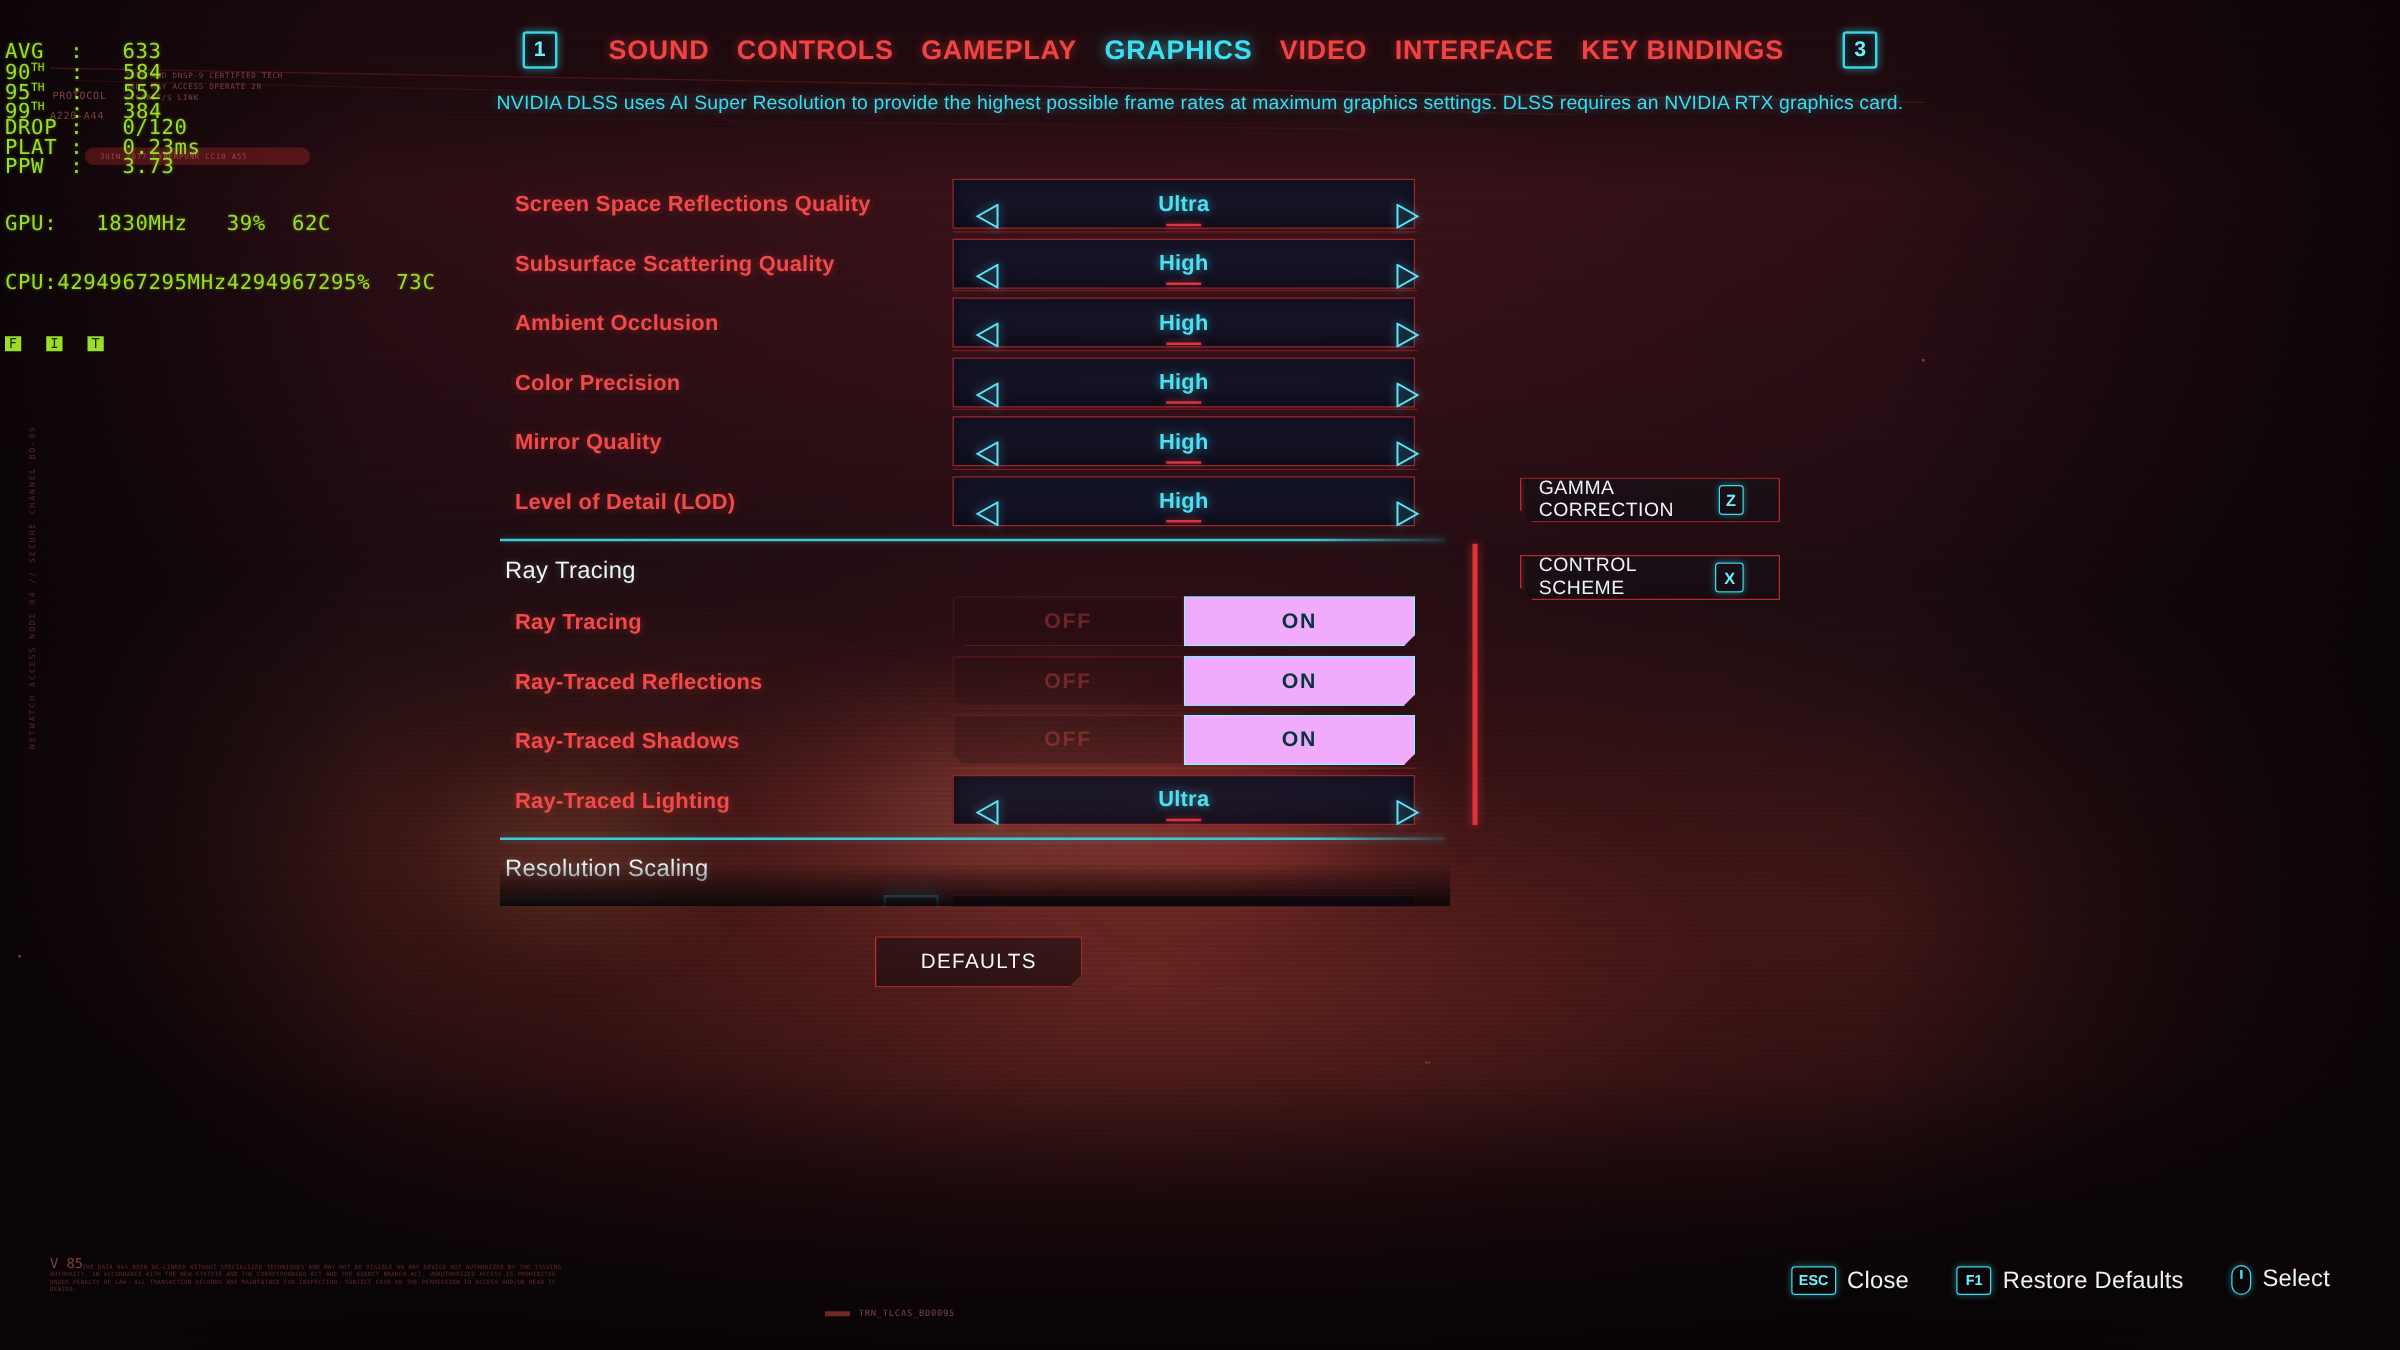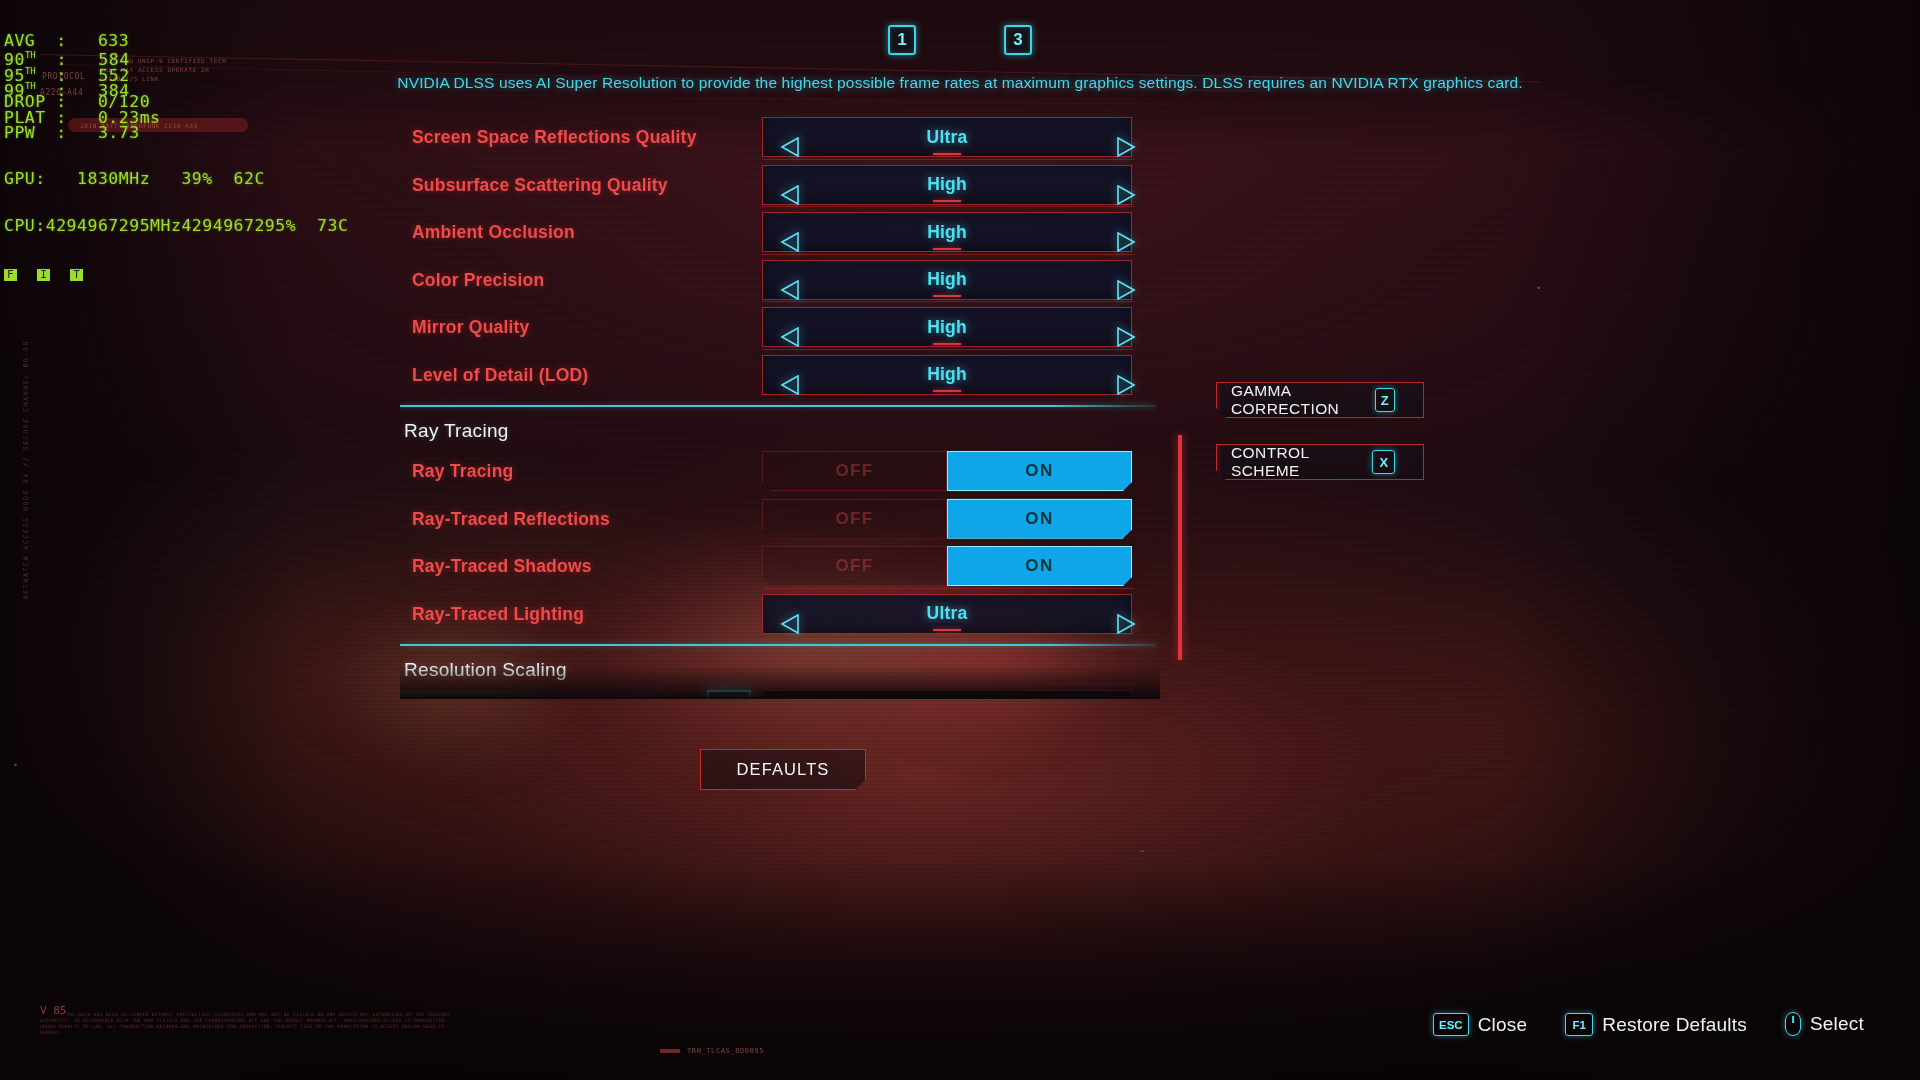--- a/index.html
+++ b/index.html
@@ -108,21 +108,21 @@
 
   
   #desc {
     position:absolute; left:0; top:74px; width:100%; z-index:25;
     text-align:center; font-size:15.5px; color:#3fd9ec;
     text-shadow:0 0 8px rgba(60,215,235,.55); letter-spacing:.15px;
   }
 
   
   #panel {
-    position:absolute; left:400px; top:114px; width:760px; height:585px; z-index:24;
+    position:absolute; left:400px; top:140px; width:760px; height:585px; z-index:24;
     overflow:hidden;
   }
   .row {
     position:relative; height:47.5px; display:flex; align-items:center;
   }
   .row-label {
     font-size:17.5px; font-weight:bold; color:#f04a4a; letter-spacing:.2px;
     text-shadow:0 0 7px rgba(235,60,60,.45);
     padding-left:12px; flex:0 0 352px;
   }
@@ -169,21 +169,21 @@
     flex:1; position:relative; display:flex; align-items:center; justify-content:center;
     font-size:17px; font-weight:bold; letter-spacing:1.4px;
   }
   .tg.inactive {
     color:rgba(200,70,70,.42);
     border:1px solid rgba(150,40,42,.42);
     background:rgba(40,14,18,.30);
     text-shadow:none;
   }
   .tg.on-active {
-    color:#06343d; background:#0ea5e9;
+    color:#06343d; background:#f0abfc;
     border:1px solid #8af4ff;
     box-shadow:0 0 16px rgba(70,225,245,.55);
     text-shadow:none;
   }
   .tg.clip-l { clip-path:polygon(0 0, 100% 0, 100% 100%, 9px 100%, 0 calc(100% - 9px)); }
   .tg.clip-r { clip-path:polygon(0 0, 100% 0, 100% calc(100% - 9px), calc(100% - 9px) 100%, 0 100%); }
 
   
   .section {
     position:relative; height:49px; display:flex; align-items:flex-end; padding-bottom:6px;
@@ -334,20 +334,29 @@
 
 <div id="perf">
   <div id="perf-lines"><span class="row"><span>AVG</span><span>  :   </span><span>633</span></span><span class="row"><span>90</span><sup>TH</sup><span>  :   </span><span>584</span></span><span class="row"><span>95</span><sup>TH</sup><span>  :   </span><span>552</span></span><span class="row"><span>99</span><sup>TH</sup><span>  :   </span><span>384</span></span><span class="row"><span>DROP</span><span> :   </span><span>0/120</span></span><span class="row"><span>PLAT</span><span> :   </span><span>0.23ms</span></span><span class="row"><span>PPW</span><span>  :   </span><span>3.73</span></span></div>
   <span class="row"><span>GPU:</span><span>   </span><span>1830MHz</span><span>   </span><span>39%</span><span>  </span><span>62C</span></span>
   <span class="row"><span>CPU:</span><span>4294967295MHz</span><span>4294967295%</span><span>  </span><span>73C</span></span>
   <div class="perf-badges" id="perf-badges"><span class="tag">F</span><span class="tag">I</span><span class="tag">T</span></div>
 </div>
 
 <div id="topnav">
   <div class="nav-key left">1</div>
+  <div class="nav-tabs" id="nav-tabs">
+      <div class="nav-tab">SOUND</div>
+      <div class="nav-tab">CONTROLS</div>
+      <div class="nav-tab">GAMEPLAY</div>
+      <div class="nav-tab active">GRAPHICS</div>
+      <div class="nav-tab">VIDEO</div>
+      <div class="nav-tab">INTERFACE</div>
+      <div class="nav-tab">KEY BINDINGS</div>
+    </div>
   <div class="nav-key right">3</div>
 </div>
 
 <div id="desc">NVIDIA DLSS uses AI Super Resolution to provide the highest possible frame rates at maximum graphics settings. DLSS requires an NVIDIA RTX graphics card.</div>
 
 <div id="panel">
   <div id="rows">
       <div class="row">
         <div class="row-label">Screen Space Reflections Quality</div>
         <div class="ctrl">

